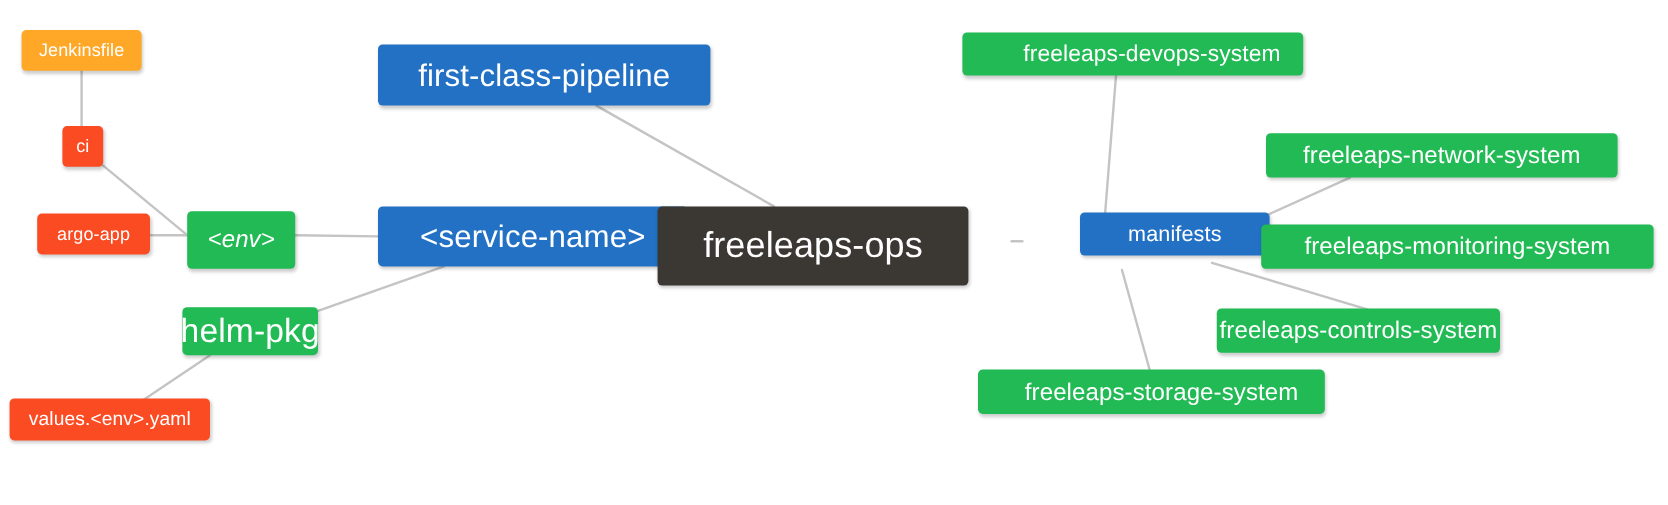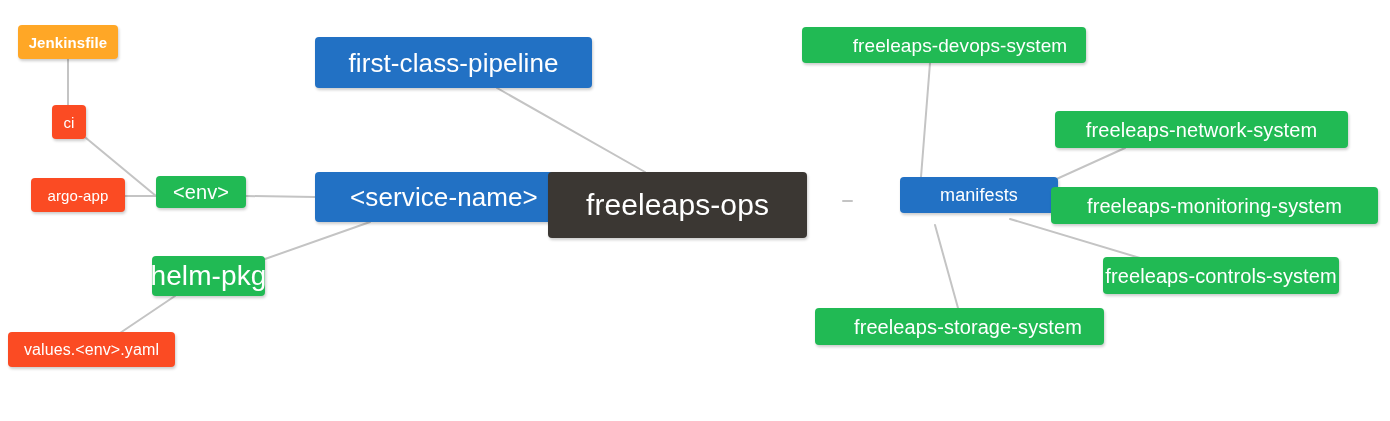--- a/index.html
+++ b/index.html
@@ -61,29 +61,29 @@
       <polyline points="497,88 645,172" fill="none" stroke="#c4c4c4" stroke-width="2" stroke-linecap="round"></polyline>
       <polyline points="573,197 584,200" fill="none" stroke="#c4c4c4" stroke-width="2" stroke-linecap="round"></polyline>
       <polyline points="843,201 852,201" fill="none" stroke="#c4c4c4" stroke-width="2" stroke-linecap="round"></polyline>
       <polyline points="921,177 930,63" fill="none" stroke="#c4c4c4" stroke-width="2" stroke-linecap="round"></polyline>
       <polyline points="1010,200 1125,148" fill="none" stroke="#c4c4c4" stroke-width="2" stroke-linecap="round"></polyline>
       <polyline points="1010,205 1051,205" fill="none" stroke="#c4c4c4" stroke-width="2" stroke-linecap="round"></polyline>
       <polyline points="1010,219 1140,258" fill="none" stroke="#c4c4c4" stroke-width="2" stroke-linecap="round"></polyline>
       <polyline points="935,225 958,308" fill="none" stroke="#c4c4c4" stroke-width="2" stroke-linecap="round"></polyline>
     </svg>
   <div id="node-layer">
-      <div class="node node-orange" style="left: 18px; top: 25px; width: 100px; height: 34px; font-size: 15px; font-weight: bold;">Jenkinsfile</div>
+      <div class="node node-orange" style="left: 18px; top: 25px; width: 100px; height: 34px; font-size: 15px;">Jenkinsfile</div>
       <div class="node node-red" style="left: 52px; top: 105px; width: 34px; height: 34px; font-size: 15px;">ci</div>
       <div class="node node-red" style="left: 31px; top: 178px; width: 94px; height: 34px; font-size: 15px;">argo-app</div>
-      <div class="node node-green" style="left: 156px; top: 176px; width: 90px; height: 32px; font-size: 20px;">&lt;env&gt;</div>
+      <div class="node node-green" style="left: 156px; top: 176px; width: 90px; height: 48px; font-size: 20px; font-style: italic;">&lt;env&gt;</div>
       <div class="node node-green" style="left: 152px; top: 256px; width: 113px; height: 40px; font-size: 28px;">helm-pkg</div>
       <div class="node node-red" style="left: 8px; top: 332px; width: 167px; height: 35px; font-size: 16px;">values.&lt;env&gt;.yaml</div>
       <div class="node node-blue" style="left: 315px; top: 37px; width: 277px; height: 51px; font-size: 26px;">first-class-pipeline</div>
       <div class="node node-blue" style="left: 315px; top: 172px; width: 258px; height: 50px; font-size: 26px;">&lt;service-name&gt;</div>
       <div class="node node-root" style="left: 548px; top: 172px; width: 259px; height: 66px; font-size: 30px;">freeleaps-ops</div>
       <div class="node node-blue" style="left: 900px; top: 177px; width: 158px; height: 36px; font-size: 18px;">manifests</div>
       <div class="node node-green" style="left: 802px; top: 27px; width: 284px; height: 36px; font-size: 19px; padding-left: 32px;">freeleaps-devops-system</div>
       <div class="node node-green" style="left: 1055px; top: 111px; width: 293px; height: 37px; font-size: 20px;">freeleaps-network-system</div>
       <div class="node node-green" style="left: 1051px; top: 187px; width: 327px; height: 37px; font-size: 20px;">freeleaps-monitoring-system</div>
-      <div class="node node-green" style="left: 1103px; top: 257px; width: 236px; height: 37px; font-size: 20px;">freeleaps-controls-system</div>
+      <div class="node node-green" style="left: 1014px; top: 257px; width: 236px; height: 37px; font-size: 20px;">freeleaps-controls-system</div>
       <div class="node node-green" style="left: 815px; top: 308px; width: 289px; height: 37px; font-size: 20px; padding-left: 17px;">freeleaps-storage-system</div>
     </div>
 </div>
 
 </body></html>

